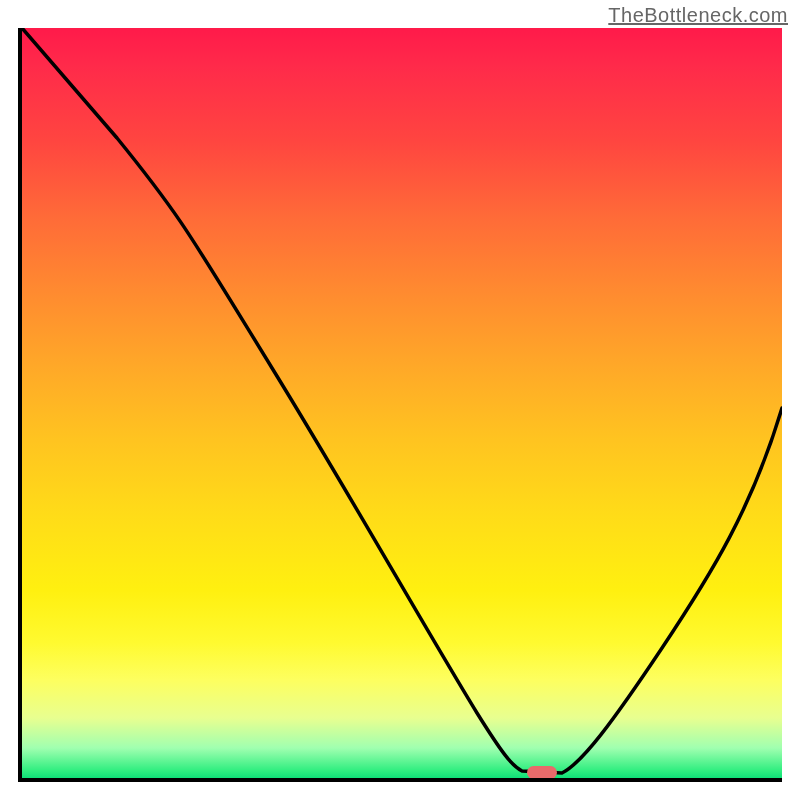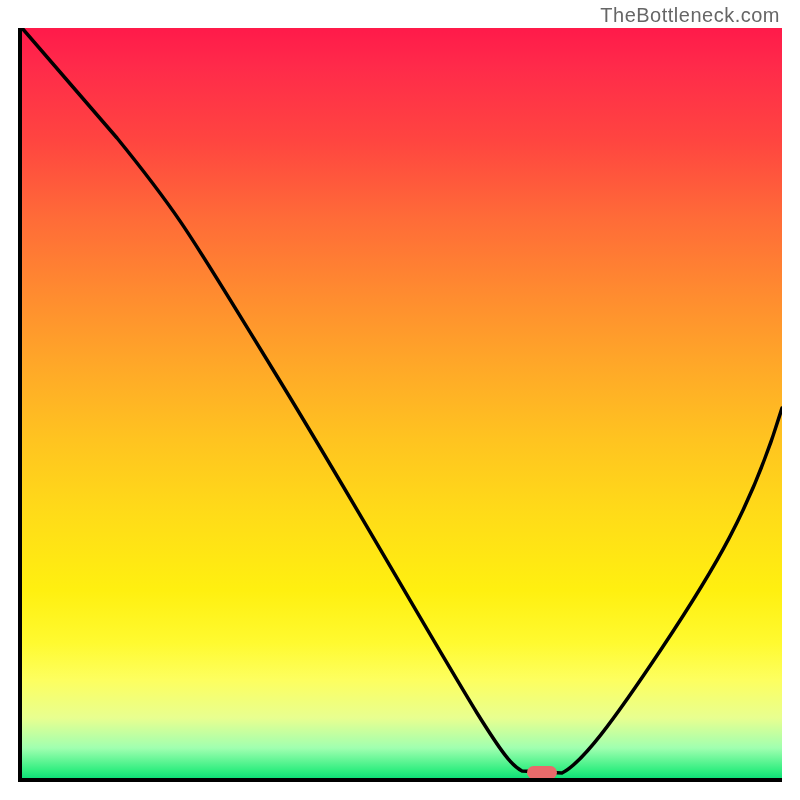--- a/index.html
+++ b/index.html
@@ -11,26 +11,27 @@
     font-family: Arial, sans-serif;
   }
   .container {
     position: relative;
     width: 800px;
     height: 800px;
   }
   .watermark {
     position: absolute;
     top: 4px;
-    right: 20px;
+    right: 12px;
     font-size: 20px;
     font-weight: 500;
     color: #666666;
     letter-spacing: 0.5px;
     z-index: 10;
+    text-decoration: underline;
   }
   .plot-area {
     position: absolute;
     left: 18px;
     top: 28px;
     width: 764px;
     height: 754px;
     border-left: 4px solid #000000;
     border-bottom: 4px solid #000000;
     box-sizing: border-box;

